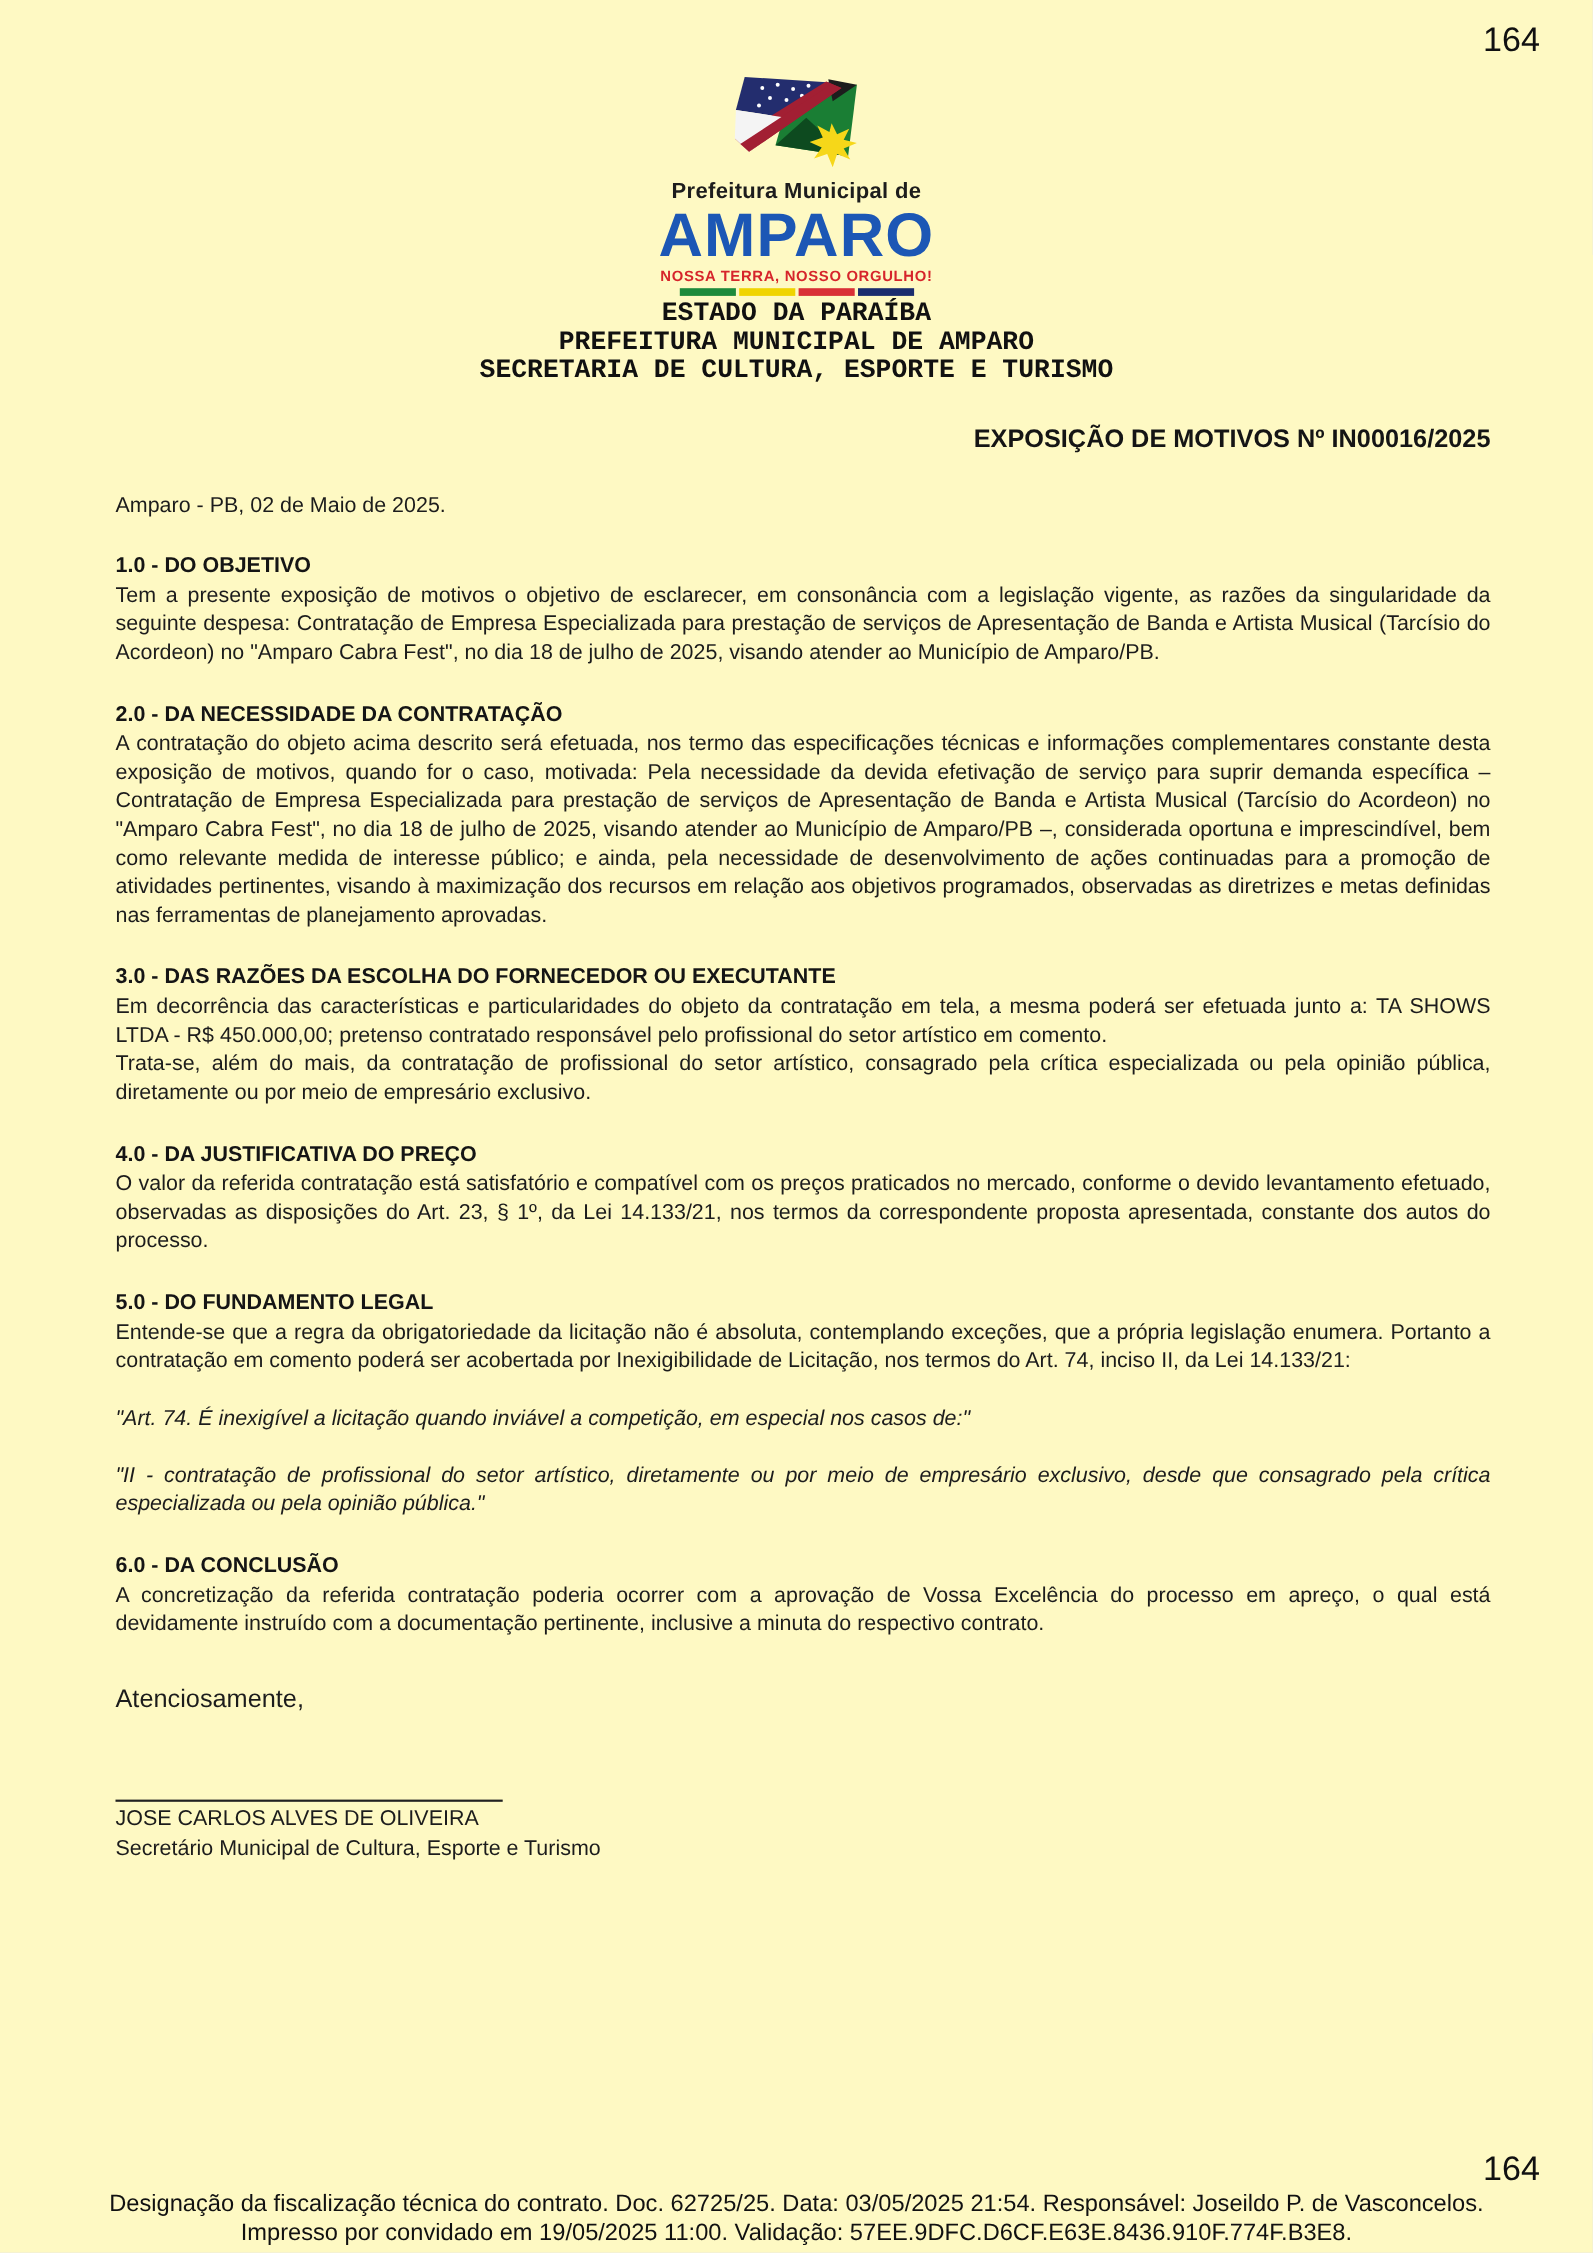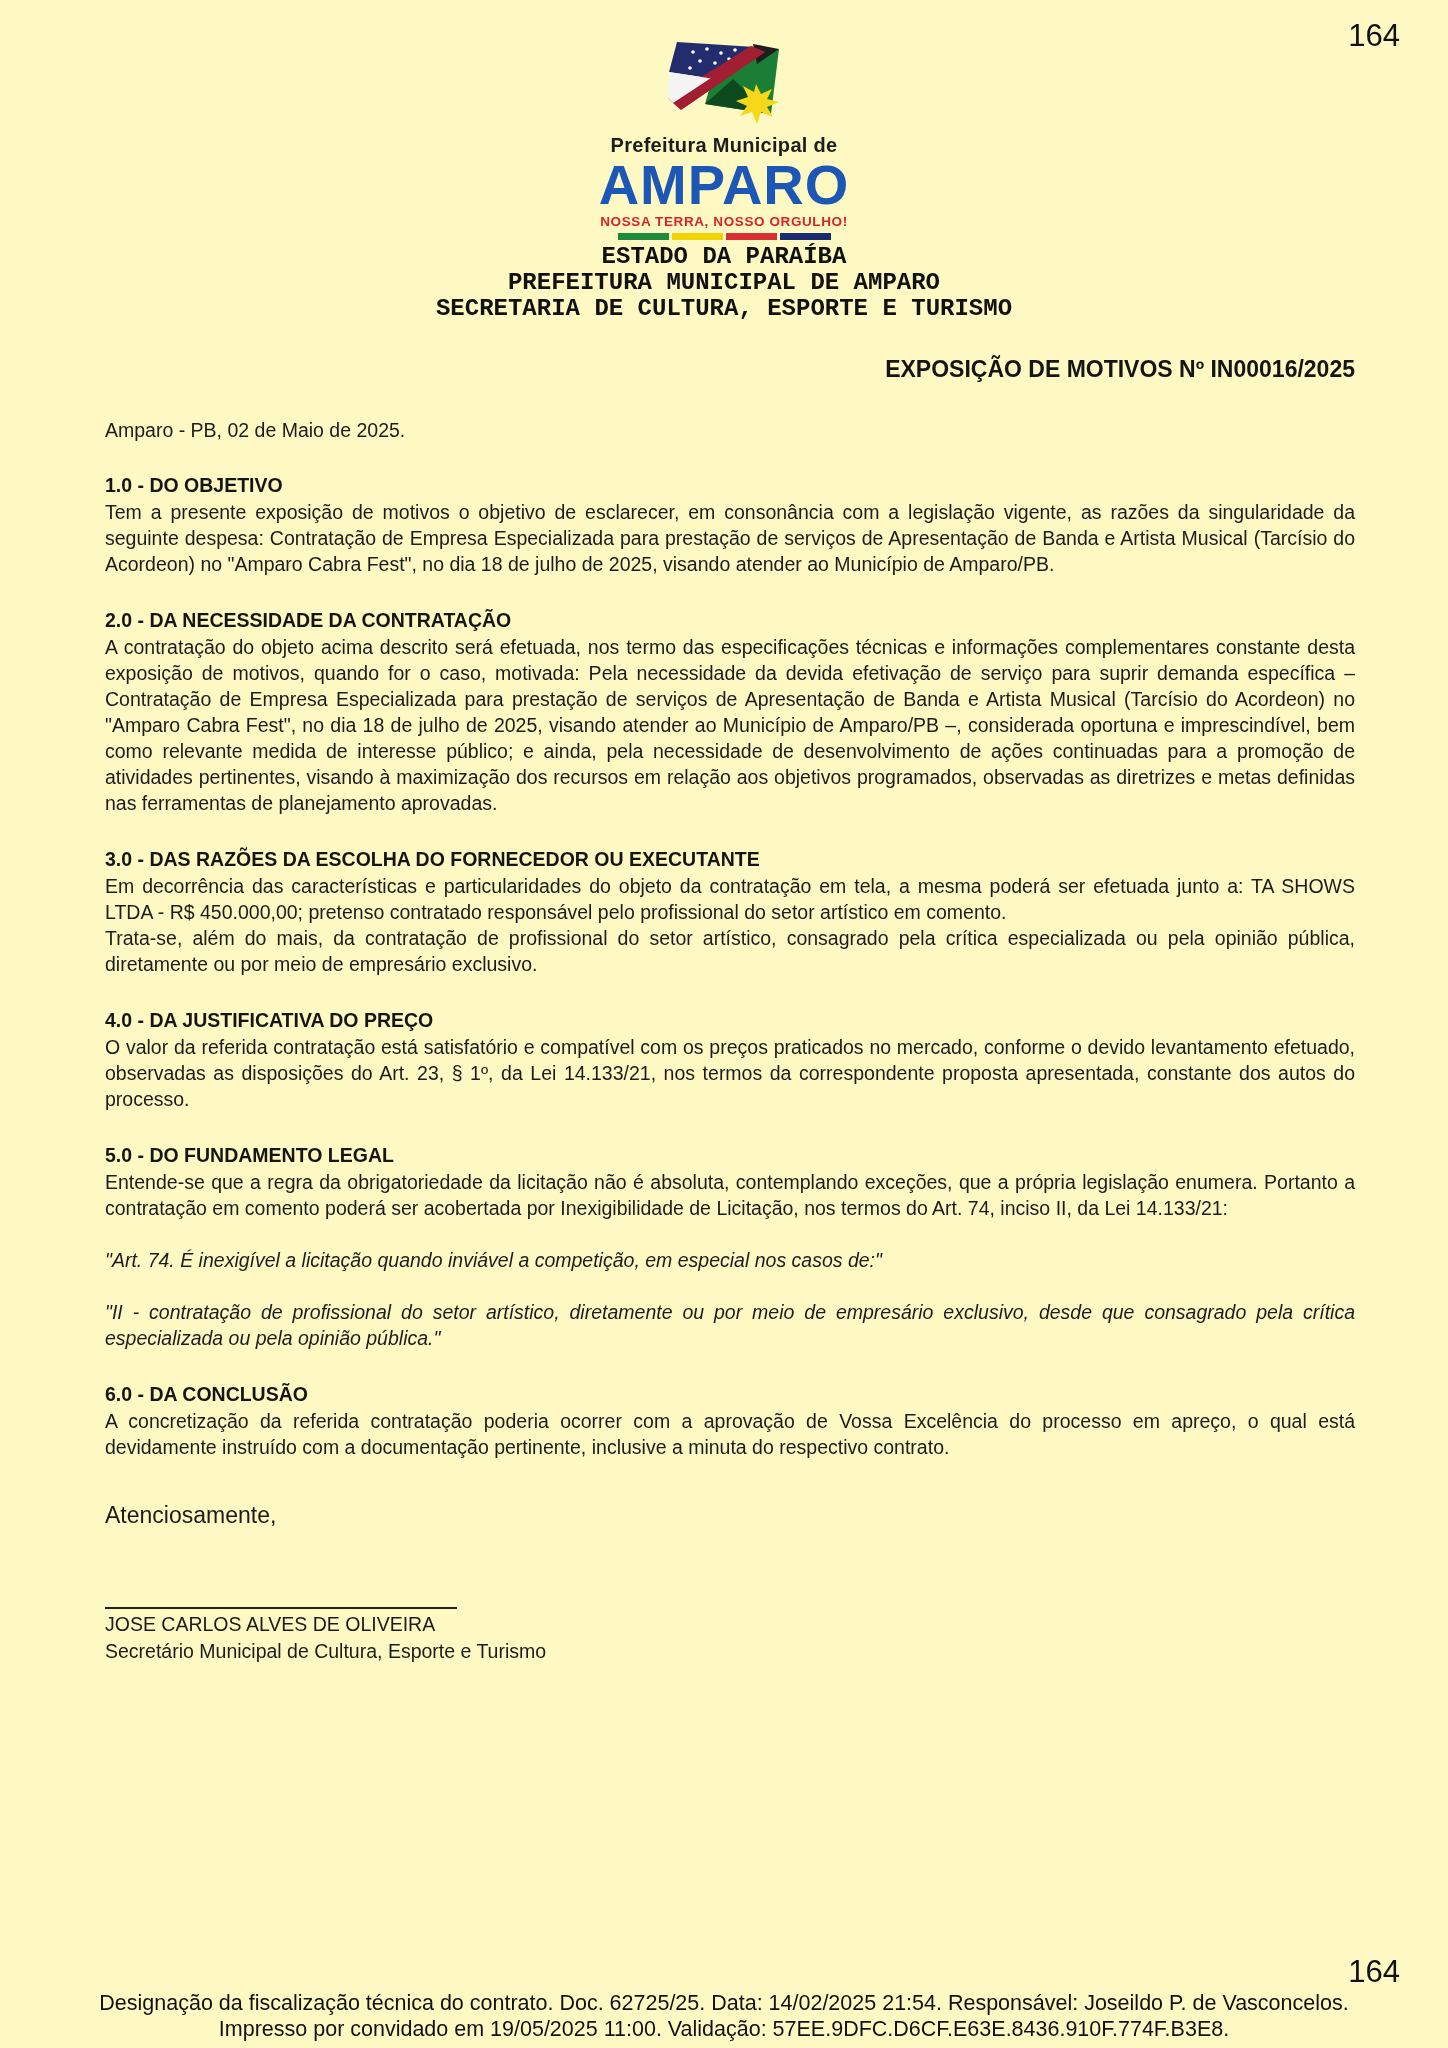--- a/index.html
+++ b/index.html
@@ -6,21 +6,21 @@
   .page{
     position:relative; width:1448px; height:2048px; background:#fef9c3;
     margin:0 auto; font-family:"Liberation Sans", sans-serif; color:#1c1c1c;
     overflow:hidden;
   }
   .page-number-top{
     position:absolute; top:18px; right:48px; font-size:31px; color:#111;
     font-family:"Liberation Sans", sans-serif;
   }
   
-  .logo-block{ padding-top:34px; text-align:center; width:100%; }
+  .logo-block{ padding-top:62px; text-align:center; width:100%; }
   .flag-wrap{ display:inline-block; }
   .prefeitura-line{ font-weight:bold; font-size:20px; color:#1d1d1d; margin-top:4px; letter-spacing:.3px;}
   .city-word{ font-weight:bold; font-size:56px; line-height:52px; color:#1c57b5; letter-spacing:1px; margin-top:2px;}
   .slogan-line{ font-weight:bold; font-size:13.5px; color:#d6252b; letter-spacing:.6px; margin-top:3px;}
   .stripe-bar{ display:flex; justify-content:center; gap:3px; margin-top:4px;}
   .stripe-bar div{ width:51px; height:7px; }
   
   .org-header{
     text-align:center; font-family:"Liberation Mono", monospace; font-weight:bold;
     font-size:24px; line-height:26px; color:#111; margin-top:4px;
@@ -147,17 +147,17 @@
       <div class="signature-line"></div>
       <div class="signature-name">JOSE CARLOS ALVES DE OLIVEIRA</div>
       <div class="signature-role">Secretário Municipal de Cultura, Esporte e Turismo</div>
     </div>
 
   </div>
 
   <div class="page-number-bottom">164</div>
 
   <div class="footer-lines">
-    <div>Designação da fiscalização técnica do contrato. Doc. 62725/25. Data: 14/02/2025 21:54. Responsável: Joseildo P. de Vasconcelos.</div>
+    <div>Designação da fiscalização técnica do contrato. Doc. 62725/25. Data: 03/05/2025 21:54. Responsável: Joseildo P. de Vasconcelos.</div>
     <div>Impresso por convidado em 19/05/2025 11:00. Validação: 57EE.9DFC.D6CF.E63E.8436.910F.774F.B3E8.</div>
   </div>
 
 </div>
 
 </body></html>

